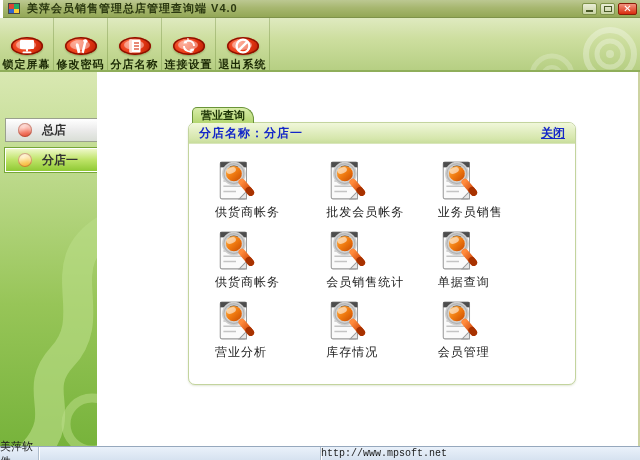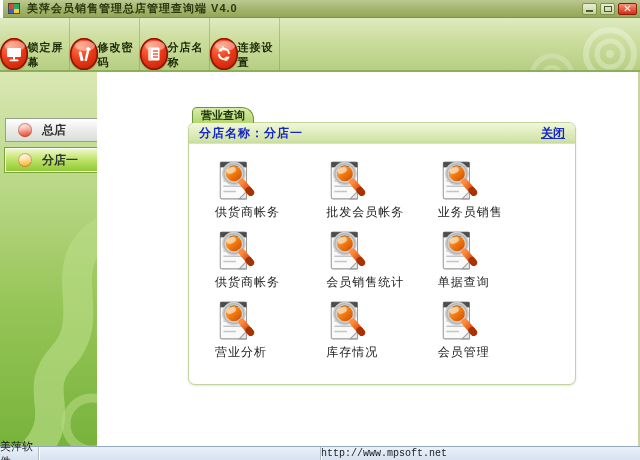--- a/index.html
+++ b/index.html
@@ -20,22 +20,22 @@
   .win-btn.close { width:19px; background:linear-gradient(180deg,#f2937e,#d92c0e); border-color:#8a1c08; }
   .glyph-min { position:absolute; left:3px; right:3px; bottom:2px; height:2px; background:#4a5a28; }
   .glyph-restore { position:absolute; left:3px; top:2px; width:8px; height:6px; border:1px solid #4a5a28; background:transparent; }
   .glyph-close { position:absolute; left:50%; top:50%; transform:translate(-50%,-54%); color:#fff; font-size:10px; font-weight:bold; line-height:1; }
 
   
   .toolbar { position:absolute; left:0; top:18px; width:640px; height:54px;
     background:linear-gradient(180deg,#dfeac0 0%,#cdde9f 40%,#b6cf83 100%);
     border-bottom:2px solid #8fae5a; display:flex; overflow:hidden; }
   .deco-rings { position:absolute; right:0; top:0; height:54px; width:130px; pointer-events:none; }
-  .tb-btn { width:70px; height:100%; border-right:1px solid rgba(110,140,60,.38);
-    display:flex; flex-direction:row; align-items:center; padding-top:19px; cursor:pointer; position:relative; }
+  .tb-btn { width:54px; height:100%; border-right:1px solid rgba(110,140,60,.38);
+    display:flex; flex-direction:column; align-items:center; padding-top:19px; cursor:pointer; position:relative; }
   .tb-icon { width:32px; height:32px; border-radius:50%;
     background:radial-gradient(circle at 35% 28%, #ff7a55 0%, #ea3a16 45%, #b51b02 100%);
     box-shadow:inset 0 0 0 1.5px #8a1200, 0 1px 2px rgba(60,80,20,.4);
     display:flex; align-items:center; justify-content:center; position:relative; }
   .tb-icon::after { content:""; position:absolute; left:5px; top:3px; width:20px; height:10px;
     border-radius:50%; background:rgba(255,255,255,.42); }
   .tb-label { margin-top:2px; font-size:11px; font-weight:bold; color:#1c2a05; letter-spacing:1px; }
 
   
   .sidebar { position:absolute; left:0; top:72px; width:97px; height:374px;
@@ -191,20 +191,29 @@
           <polygon points="3.4,6.6 7.4,6.2 5.0,2.9" fill="#fff"></polygon>
           <path d="M4 9 A5 5 0 0 0 12.5 12.8" fill="none" stroke="#fff" stroke-width="1.8"></path>
           <polygon points="14.6,11.4 10.6,11.8 13.0,15.1" fill="#fff"></polygon>
           <text x="6.2" y="5.2" font-size="4.5" fill="#fff" font-family="sans-serif" font-weight="bold">A</text>
           <text x="9.5" y="15.6" font-size="4.5" fill="#fff" font-family="sans-serif" font-weight="bold">B</text>
         </svg>
       </div>
       <div class="tb-label">连接设置</div>
     </div>
 
+    <div class="tb-btn">
+      <div class="tb-icon">
+        <svg width="18" height="18" viewBox="0 0 18 18" style="position:relative;z-index:1">
+          <circle cx="9" cy="9" r="6.4" fill="none" stroke="#fff" stroke-width="2.4"></circle>
+          <line x1="4.8" y1="13.2" x2="13.2" y2="4.8" stroke="#fff" stroke-width="2.4"></line>
+        </svg>
+      </div>
+      <div class="tb-label">退出系统</div>
+    </div>
   </div>
 
   <div class="sidebar">
     <svg class="side-swirl" width="97" height="374" viewBox="0 0 97 374">
       <path d="M 120 150 C 40 185 105 240 62 285 C 30 320 70 340 34 380" fill="none" stroke="#b9dc86" stroke-width="30" opacity="0.65" stroke-linecap="round"></path>
       <circle cx="92" cy="352" r="26" fill="none" stroke="#b9dc86" stroke-width="9" opacity="0.55"></circle>
     </svg>
     <div class="side-btn normal">
       <span class="ball"></span>
       <span>总店</span>

